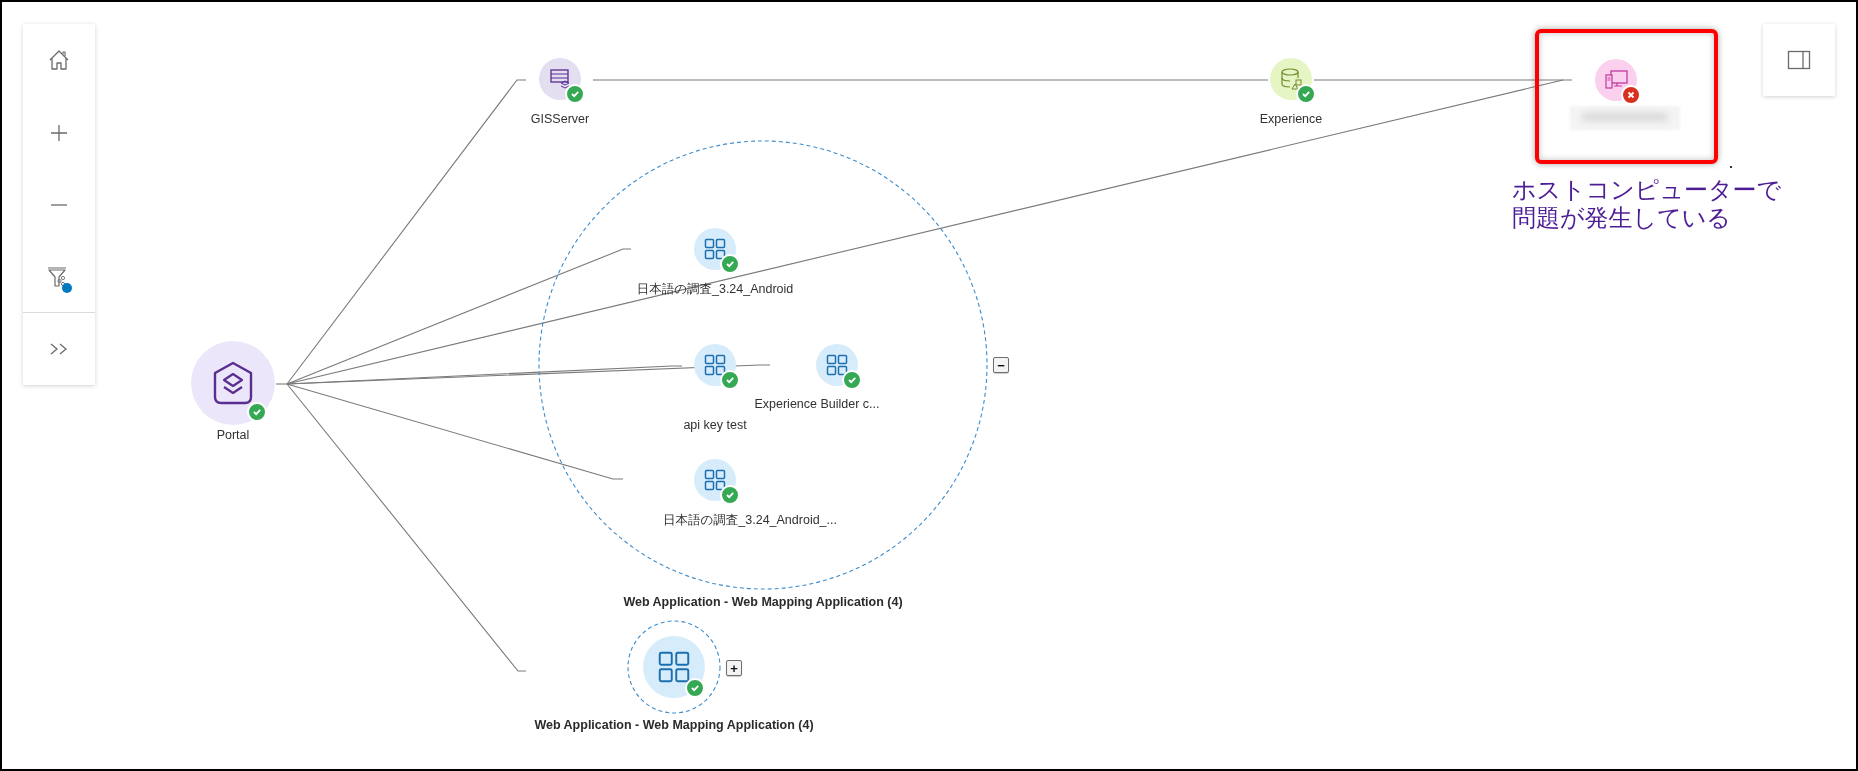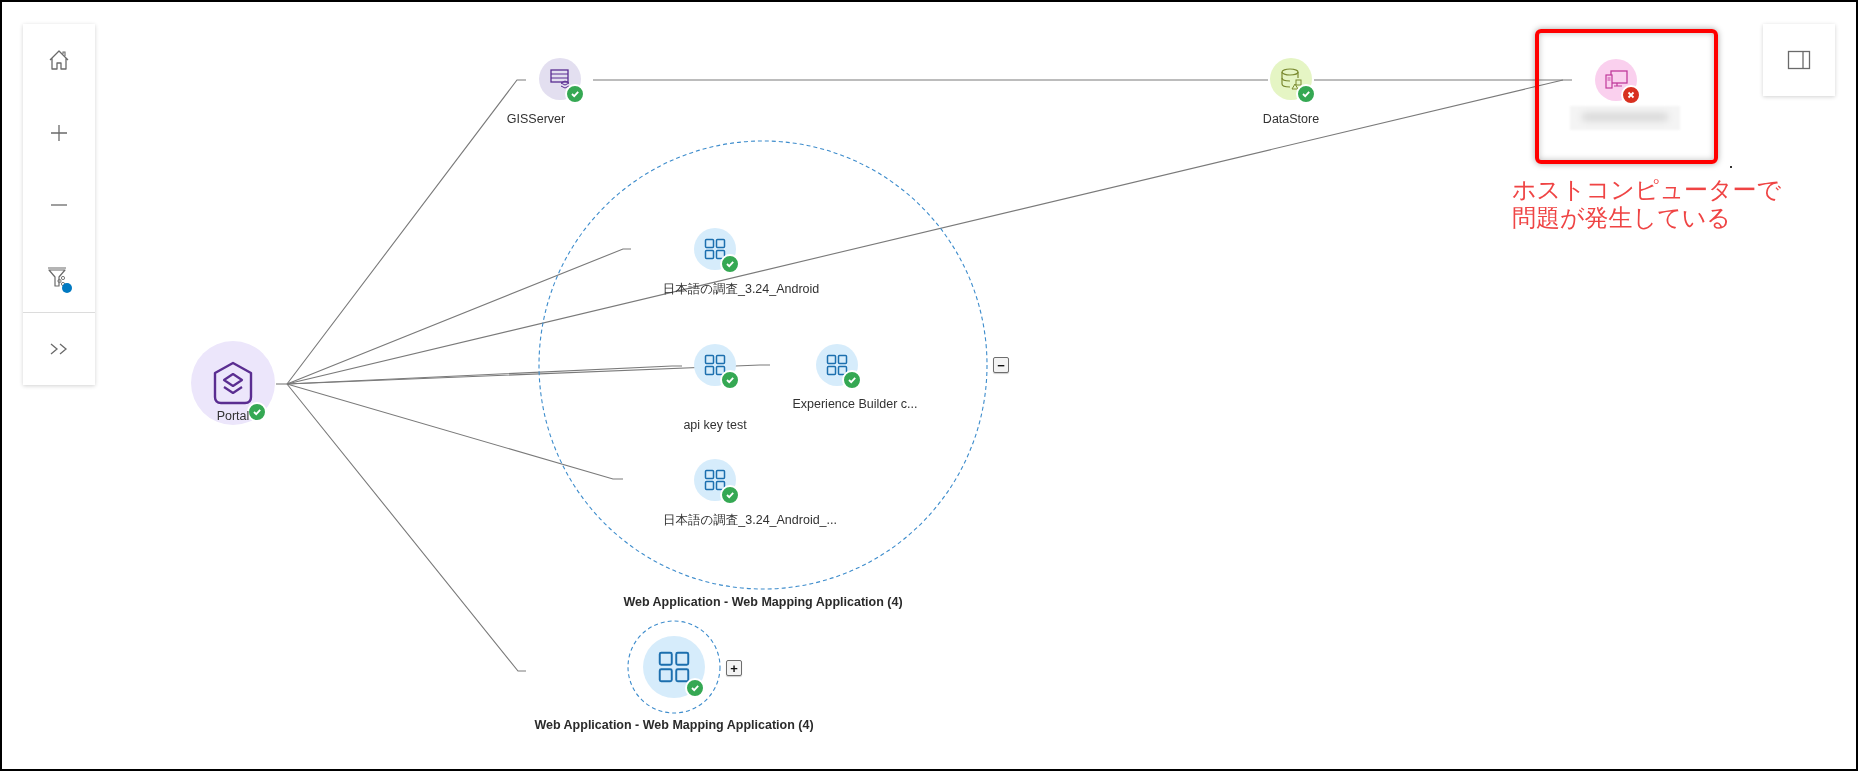--- a/index.html
+++ b/index.html
@@ -13,21 +13,21 @@
   .node { position:absolute; border-radius:50%; display:flex; align-items:center; justify-content:center; }
   .badge { position:absolute; width:16px; height:16px; border-radius:50%; border:2px solid #fff; display:flex; align-items:center; justify-content:center; }
   .badge.ok { background:#35a853; }
   .badge.err { background:#d83020; }
   .lbl { position:absolute; font-size:12.5px; color:#323232; white-space:nowrap; transform:translateX(-50%); }
   .lbl.bold { font-weight:bold; font-size:12.5px; color:#2b2b2b; }
   .toggle { position:absolute; width:14px; height:14px; border:1px solid #6e6e6e; border-radius:2px; background:#f3f3f3; display:flex; align-items:center; justify-content:center; font-weight:bold; font-size:13px; color:#111; line-height:1; box-shadow:0 1px 1px rgba(0,0,0,0.2); cursor:pointer; }
   .redbox { position:absolute; left:1535px; top:29px; width:175px; height:127px; border:4px solid #ff0000; border-radius:6px; box-shadow:0 0 6px rgba(0,0,0,0.35), inset 0 0 6px rgba(0,0,0,0.25); }
   .blur-label { position:absolute; left:1570px; top:106px; width:110px; height:24px; background:#f4f4f4; filter:blur(1px); }
   .blur-label span { display:block; margin:7px 12px; height:8px; background:#d8d8d8; filter:blur(3px); border-radius:4px; }
-  .annot { position:absolute; left:1512px; top:176px; font-size:24px; line-height:28px; color:#ef4444; font-family:"DejaVu Sans", sans-serif; white-space:pre; }
+  .annot { position:absolute; left:1512px; top:176px; font-size:24px; line-height:28px; color:#4c1d95; font-family:"DejaVu Sans", sans-serif; white-space:pre; }
   .dot { position:absolute; left:1730px; top:166px; width:2px; height:2px; background:#333; }
 </style>
 </head>
 <body>
 
 <div id="frame">
 <div id="canvas">
 
   <svg width="1858" height="771" style="position:absolute;left:0;top:0;">
     <g fill="none" stroke="#7a7a7a" stroke-width="1.1">
@@ -51,53 +51,53 @@
       <path d="M24 4 L42 14 V38 Q42 44 36 44 H12 Q6 44 6 38 V14 Z" fill="none" stroke="#5a2d91" stroke-width="2.4" stroke-linejoin="round"></path>
       <path d="M15 21 L24 15 L33 21 L24 27 Z" fill="none" stroke="#5a2d91" stroke-width="2.2" stroke-linejoin="round"></path>
       <path d="M15 28 L24 34 L33 28" fill="none" stroke="#5a2d91" stroke-width="2.2" stroke-linejoin="round"></path>
     </svg>
     <div class="badge ok" style="left:56px;top:61px;">
       <svg width="10" height="10" viewBox="0 0 10 10">
             <path d="M2 5 L4.2 7.2 L8.2 2.8" stroke="#fff" stroke-width="1.8" fill="none"></path>
           </svg>
     </div>
   </div>
-  <div class="lbl" style="left:233px;top:409px;text-align:center;">Portal</div>
+  <div class="lbl" style="left:233px;top:428px;text-align:center;">Portal</div>
 
   <div class="node" style="left:539px;top:58px;width:42px;height:42px;background:#e3dff0;">
     <svg width="24" height="24" viewBox="0 0 24 24">
       <rect x="3" y="3" width="17" height="12" fill="none" stroke="#5a2d91" stroke-width="1.3"></rect>
       <line x1="3" y1="7" x2="20" y2="7" stroke="#5a2d91" stroke-width="1"></line>
       <line x1="3" y1="11" x2="20" y2="11" stroke="#5a2d91" stroke-width="1"></line>
       <path d="M13 16 L17 14 L21 16 L17 18 Z M13 19 L17 21 L21 19" fill="none" stroke="#5a2d91" stroke-width="1"></path>
     </svg>
     <div class="badge ok" style="left:26px;top:26px;">
       <svg width="10" height="10" viewBox="0 0 10 10">
             <path d="M2 5 L4.2 7.2 L8.2 2.8" stroke="#fff" stroke-width="1.8" fill="none"></path>
           </svg>
     </div>
   </div>
-  <div class="lbl" style="left:536px;top:112px;text-align:right;">GISServer</div>
+  <div class="lbl" style="left:560px;top:112px;text-align:right;">GISServer</div>
 
   <div class="node" style="left:1270px;top:58px;width:42px;height:42px;background:#e5f5c4;">
     <svg width="24" height="24" viewBox="0 0 24 24">
       <ellipse cx="11" cy="5" rx="8" ry="3" fill="none" stroke="#7a8a30" stroke-width="1.2"></ellipse>
       <path d="M3 5 V17 Q3 20 11 20" fill="none" stroke="#7a8a30" stroke-width="1.2"></path>
       <path d="M19 5 V11" fill="none" stroke="#7a8a30" stroke-width="1.2"></path>
       <path d="M3 11 Q3 14 11 14" fill="none" stroke="#7a8a30" stroke-width="1.2"></path>
       <path d="M13 22 L16 17 L19 22 Z" fill="none" stroke="#7a8a30" stroke-width="1"></path>
       <rect x="17" y="13" width="5" height="5" fill="none" stroke="#7a8a30" stroke-width="1"></rect>
     </svg>
     <div class="badge ok" style="left:26px;top:26px;">
       <svg width="10" height="10" viewBox="0 0 10 10">
             <path d="M2 5 L4.2 7.2 L8.2 2.8" stroke="#fff" stroke-width="1.8" fill="none"></path>
           </svg>
     </div>
   </div>
-  <div class="lbl" style="left:1291px;top:112px;">DataStore</div>
+  <div class="lbl" style="left:1291px;top:112px;">Experience</div>
 
   <div class="node" style="left:1595px;top:59px;width:42px;height:42px;background:#fad0ee;">
     <svg width="26" height="24" viewBox="0 0 26 24">
       <rect x="8" y="3" width="16" height="12" fill="none" stroke="#c0399b" stroke-width="1.3"></rect>
       <path d="M14 15 V18 M11 18 H19" stroke="#c0399b" stroke-width="1.2" fill="none"></path>
       <rect x="3" y="7" width="6" height="13" fill="#fad0ee" stroke="#c0399b" stroke-width="1.2"></rect>
       <line x1="4.5" y1="10" x2="7.5" y2="10" stroke="#c0399b" stroke-width="0.9"></line>
       <line x1="4.5" y1="12" x2="7.5" y2="12" stroke="#c0399b" stroke-width="0.9"></line>
     </svg>
     <div class="badge err" style="left:26px;top:26px;">
@@ -116,21 +116,21 @@
       <rect x="13.5" y="2.5" width="8" height="8" rx="1" fill="none" stroke="#1c6fae" stroke-width="1.5"></rect>
       <rect x="2.5" y="13.5" width="8" height="8" rx="1" fill="none" stroke="#1c6fae" stroke-width="1.5"></rect>
       <rect x="13.5" y="13.5" width="8" height="8" rx="1" fill="none" stroke="#1c6fae" stroke-width="1.5"></rect>
     </svg>
     <div class="badge ok" style="left:26px;top:26px;">
       <svg width="10" height="10" viewBox="0 0 10 10">
             <path d="M2 5 L4.2 7.2 L8.2 2.8" stroke="#fff" stroke-width="1.8" fill="none"></path>
           </svg>
     </div>
   </div>
-  <div class="lbl" style="left:715px;top:281px;margin-left:26px;">日本語の調査_3.24_Android</div>
+  <div class="lbl" style="left:715px;top:281px;">日本語の調査_3.24_Android</div>
 
   <div class="node" style="left:694px;top:344px;width:42px;height:42px;background:#d6ecfb;">
     <svg width="24" height="24" viewBox="0 0 24 24">
       <rect x="2.5" y="2.5" width="8" height="8" rx="1" fill="none" stroke="#1c6fae" stroke-width="1.5"></rect>
       <rect x="13.5" y="2.5" width="8" height="8" rx="1" fill="none" stroke="#1c6fae" stroke-width="1.5"></rect>
       <rect x="2.5" y="13.5" width="8" height="8" rx="1" fill="none" stroke="#1c6fae" stroke-width="1.5"></rect>
       <rect x="13.5" y="13.5" width="8" height="8" rx="1" fill="none" stroke="#1c6fae" stroke-width="1.5"></rect>
     </svg>
     <div class="badge ok" style="left:26px;top:26px;">
       <svg width="10" height="10" viewBox="0 0 10 10">
@@ -146,21 +146,21 @@
       <rect x="13.5" y="2.5" width="8" height="8" rx="1" fill="none" stroke="#1c6fae" stroke-width="1.5"></rect>
       <rect x="2.5" y="13.5" width="8" height="8" rx="1" fill="none" stroke="#1c6fae" stroke-width="1.5"></rect>
       <rect x="13.5" y="13.5" width="8" height="8" rx="1" fill="none" stroke="#1c6fae" stroke-width="1.5"></rect>
     </svg>
     <div class="badge ok" style="left:26px;top:26px;">
       <svg width="10" height="10" viewBox="0 0 10 10">
             <path d="M2 5 L4.2 7.2 L8.2 2.8" stroke="#fff" stroke-width="1.8" fill="none"></path>
           </svg>
     </div>
   </div>
-  <div class="lbl" style="left:855px;top:397px;">Experience Builder c...</div>
+  <div class="lbl" style="left:817px;top:397px;">Experience Builder c...</div>
 
   <div class="node" style="left:694px;top:459px;width:42px;height:42px;background:#d6ecfb;">
     <svg width="24" height="24" viewBox="0 0 24 24">
       <rect x="2.5" y="2.5" width="8" height="8" rx="1" fill="none" stroke="#1c6fae" stroke-width="1.5"></rect>
       <rect x="13.5" y="2.5" width="8" height="8" rx="1" fill="none" stroke="#1c6fae" stroke-width="1.5"></rect>
       <rect x="2.5" y="13.5" width="8" height="8" rx="1" fill="none" stroke="#1c6fae" stroke-width="1.5"></rect>
       <rect x="13.5" y="13.5" width="8" height="8" rx="1" fill="none" stroke="#1c6fae" stroke-width="1.5"></rect>
     </svg>
     <div class="badge ok" style="left:26px;top:26px;">
       <svg width="10" height="10" viewBox="0 0 10 10">

